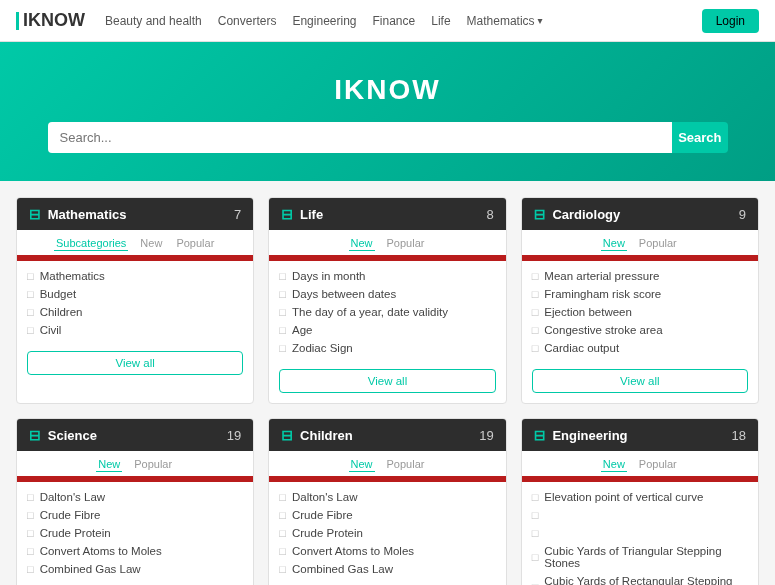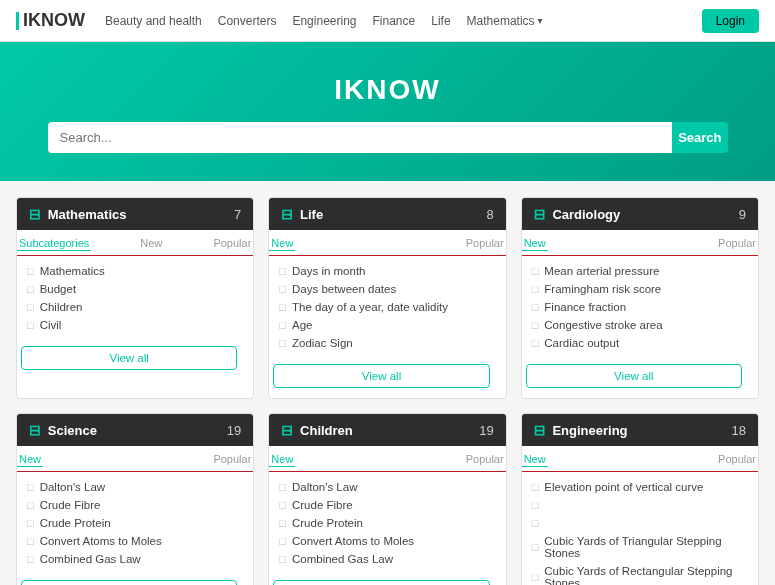--- a/index.html
+++ b/index.html
@@ -131,24 +131,24 @@
     .card-header-icon {
       font-size: 14px;
       color: #00c9a7;
     }
     .card-header-count {
       font-size: 13px;
       color: #ccc;
     }
     .card-tabs {
       display: flex;
-      justify-content: space-between;
+      justify-content: center;
       gap: 10px;
       padding: 6px 0 4px;
-      border-bottom: 1px solid #b91c1c;
+      border-bottom: 6px solid #b91c1c;
     }
     .card-tab {
       font-size: 11px;
       color: #999;
       cursor: pointer;
       padding: 1px 2px;
     }
     .card-tab.active {
       color: #00c9a7;
       border-bottom: 1px solid #00c9a7;
@@ -162,21 +162,21 @@
       gap: 6px;
       padding: 3px 0;
       font-size: 11.5px;
       color: #444;
     }
     .card-item-icon {
       color: #bbb;
       font-size: 11px;
     }
     .card-view-all {
-      margin: 6px 4px 10px;
+      margin: 6px 10px 10px;
       border: 1px solid #00c9a7;
       color: #00c9a7;
       background: #fff;
       text-align: center;
       padding: 5px;
       border-radius: 4px;
       font-size: 11.5px;
       cursor: pointer;
       width: calc(100% - 20px);
     }
@@ -284,21 +284,21 @@
         <div class="card-item">
           <span class="card-item-icon">□</span>
           <span>Mean arterial pressure</span>
         </div>
         <div class="card-item">
           <span class="card-item-icon">□</span>
           <span>Framingham risk score</span>
         </div>
         <div class="card-item">
           <span class="card-item-icon">□</span>
-          <span>Finance fraction</span>
+          <span>Ejection between</span>
         </div>
         <div class="card-item">
           <span class="card-item-icon">□</span>
           <span>Congestive stroke area</span>
         </div>
         <div class="card-item">
           <span class="card-item-icon">□</span>
           <span>Cardiac output</span>
         </div>
       </div><button class="card-view-all">View all</button></div>

